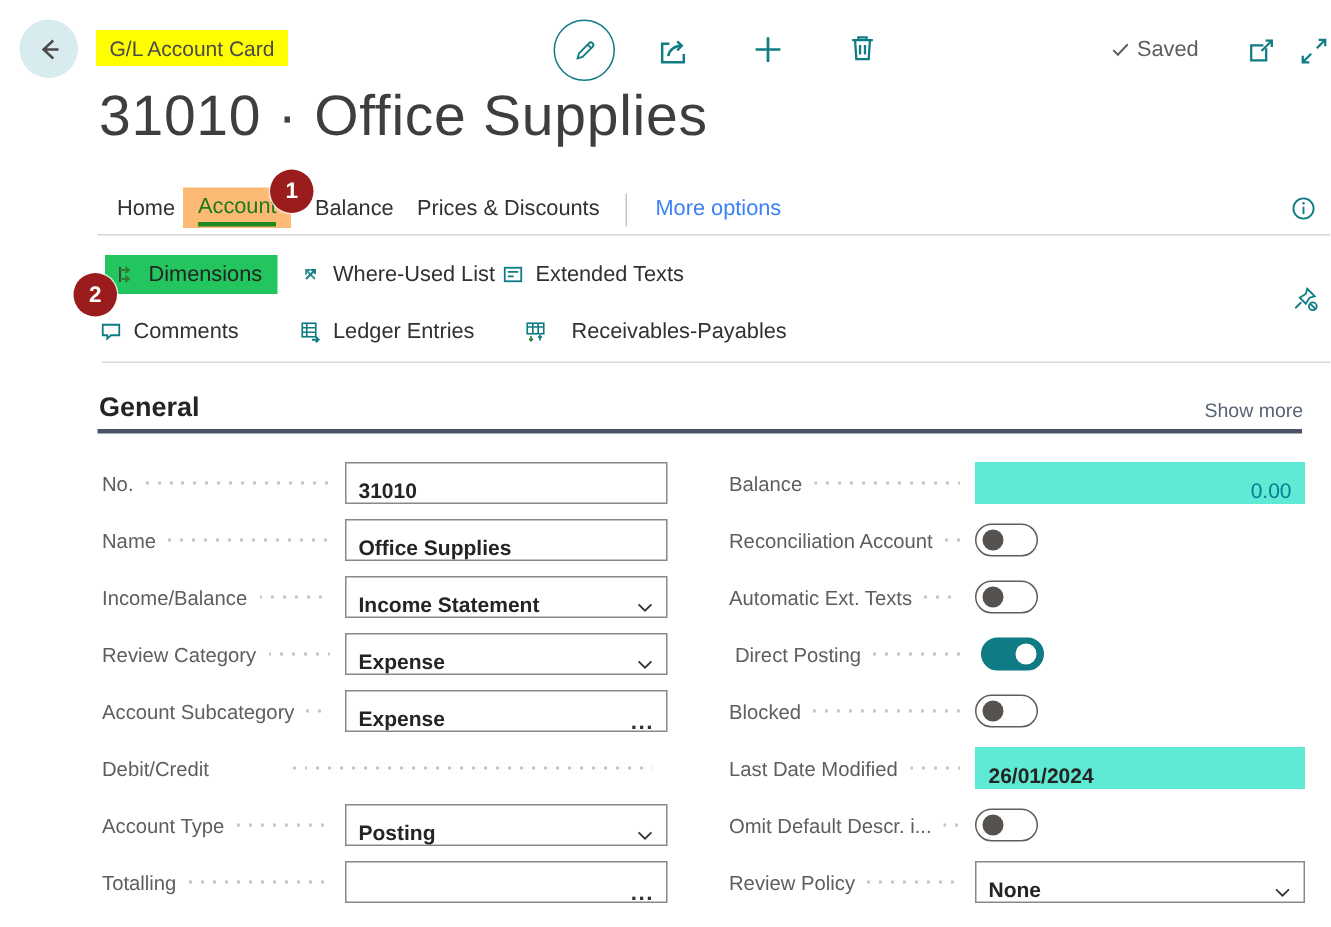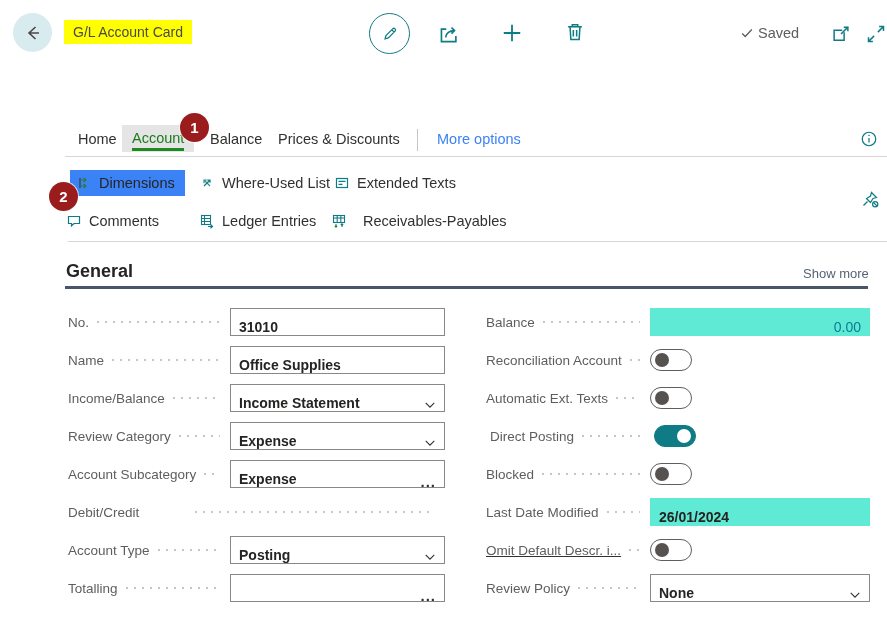--- a/index.html
+++ b/index.html
@@ -18,31 +18,31 @@
   .saved-wrap { position:absolute; left:740px; top:25px; display:flex; align-items:center; gap:4px;
                 color:#605e5c; font-size:14.5px; }
 
   
   .page-title { position:absolute; left:66px; top:57px; font-size:38px; font-weight:300;
                 color:#3f3e3d; letter-spacing:.5px; }
 
   
   .tabstrip { position:absolute; top:129px; left:0; width:100%; height:26px; font-size:14.5px; }
   .tab { position:absolute; top:2px; color:#323130; cursor:pointer; white-space:nowrap; }
-  .tab-active-wrap { position:absolute; left:122px; top:-4px; background:#e5e5e5; padding:5px 10px 6px 10px; cursor:pointer; }
+  .tab-active-wrap { position:absolute; left:122px; top:-4px; background:#fdba74; padding:5px 10px 6px 10px; cursor:pointer; }
   .tab-active-text { color:#1c7a1c; border-bottom:3px solid #1f8a1f; padding-bottom:2px; }
   .tab-sep { position:absolute; left:417px; top:0px; width:1px; height:22px; background:#c8c6c4; }
   .more-options { position:absolute; left:437px; top:2px; color:#3b82f6; cursor:pointer; }
   .info-btn { position:absolute; left:860px; top:130px; cursor:pointer; }
   .divider { position:absolute; left:65px; right:0; height:1px; background:#d8d6d4; }
 
   
   .action { position:absolute; display:flex; align-items:center; gap:7px; font-size:14.5px;
             color:#323130; cursor:pointer; white-space:nowrap; height:26px; }
-  .action.hl { background:#3b82f6; padding:0 10px 0 6px; color:#252423;align-items:center; }
+  .action.hl { background:#22c55e; padding:0 10px 0 6px; color:#252423;align-items:center; }
   .badge { position:absolute; width:29px; height:29px; border-radius:50%; background:#9b1c1c;
            color:#fff; font-size:15px; font-weight:bold; display:flex; align-items:center;
            justify-content:center; box-shadow:0 0 0 1px rgba(255,255,255,.7); z-index:5; }
   .pin-btn { position:absolute; left:860px; top:189px; cursor:pointer; }
 
   
   .section-title { position:absolute; left:66px; top:261px; font-size:18px; font-weight:bold; color:#252423; }
   .show-more { position:absolute; left:803px; top:266px; font-size:13px; color:#566374; cursor:pointer; }
   .section-rule { position:absolute; left:65px; top:286px; width:803px; height:3px; background:#4a5568; }
 
@@ -136,20 +136,21 @@
   </div>
   <div class="tb-icon" style="left:866px; top:24px;">
     <span>
       <svg width="20" height="20" viewBox="0 0 16 16" fill="none" stroke="#0f7b84" stroke-width="1.2">
         <path d="M9.5 6.5 L14 2 M10.5 2 H14 V5.5"></path>
           <path d="M6.5 9.5 L2 14 M2 10.5 V14 H5.5"></path>
       </svg>
     </span>
   </div>
 
+  <div class="page-title">31010 · Office Supplies</div>
 
   <div class="tabstrip">
     <span class="tab" style="left:78px;">Home</span>
     <span class="tab-active-wrap">
       <span class="tab-active-text">Account</span>
     </span>
     <span class="tab" style="left:210px;">Balance</span>
     <span class="tab" style="left:278px;">Prices &amp; Discounts</span>
     <span class="tab-sep"></span>
     <span class="more-options">More options</span>
@@ -208,21 +209,21 @@
   <div class="action" style="left:199px; top:208px;">
     <span>
       <svg width="16" height="16" viewBox="0 0 16 16" fill="none" stroke="#0f7b84" stroke-width="1.1">
         <rect x="2.5" y="2.5" width="9" height="9"></rect>
           <path d="M2.5 5.5 H11.5 M2.5 8.5 H11.5 M5.5 2.5 V11.5"></path>
         <path d="M9 13.5 H13 M11.5 11.5 L13.5 13.5 L11.5 15.2" stroke-width="1.2"></path>
       </svg>
     </span>
     <span>Ledger Entries</span>
   </div>
-  <div class="action" style="left:331px; top:208px;gap:16px;">
+  <div class="action" style="left:349px; top:208px;gap:16px;">
     <span>
       <svg width="16" height="16" viewBox="0 0 16 16" fill="none" stroke="#0f7b84" stroke-width="1.1">
         <rect x="2.5" y="2.5" width="11" height="7"></rect>
           <path d="M2.5 5 H13.5 M6.2 2.5 V9.5 M9.8 2.5 V9.5"></path>
         <path d="M5 11 V14 M3.8 12.8 L5 14.2 L6.2 12.8" stroke="#2c7d2c"></path>
           <path d="M11 14 V11 M9.8 12.2 L11 10.8 L12.2 12.2"></path>
       </svg>
     </span>
     <span>Receivables-Payables</span>
   </div>
@@ -357,21 +358,21 @@
         </span>
       </div>
   </div>
   <div class="frow" style="left:486px; top:498px; width:384px;">
     <span class="lbl">Last Date Modified</span>
       <span class="dots"></span>
     <div class="ctrl w-right readonly">
         <span>26/01/2024</span>
       </div>
   </div>
-  <div class="frow" style="left:486px; top:536px; width:384px;text-decoration:underline;">
+  <div class="frow" style="left:486px; top:536px; width:384px;">
     <span class="lbl">Omit Default Descr. i...</span>
       <span class="dots"></span>
     <div style="width:220px; display:flex;">
         <span class="switch">
           <span class="knob"></span>
         </span>
       </div>
   </div>
   <div class="frow" style="left:486px; top:574px; width:384px;">
     <span class="lbl">Review Policy</span>

